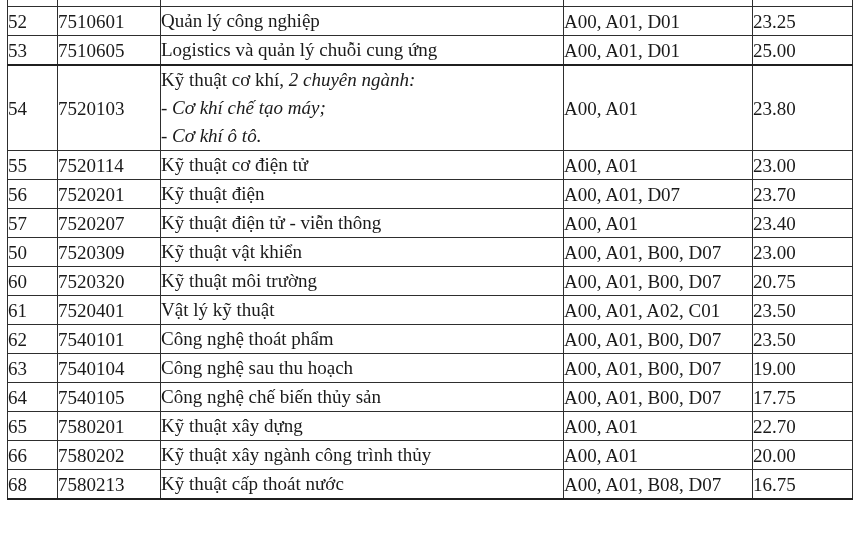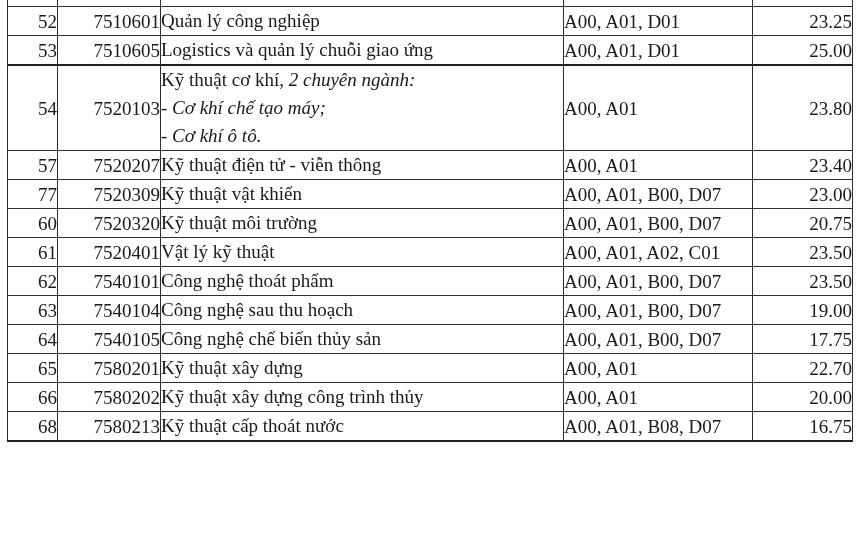--- a/index.html
+++ b/index.html
@@ -36,21 +36,21 @@
     line-height: 27px;
     height: 28px;
     padding: 0;
     overflow: hidden;
     white-space: nowrap;
   }
   tr.partial td { height: 26px; }
   tr.first-data-row td { height: 26px; }
   tr.thick-top td { border-top: 2.8px solid var(--thick-border-color); }
   tr.last-row td { border-bottom: 2.8px solid var(--thick-border-color); }
-  td.c-no, td.c-code, td.c-score { text-align: right; }
+  td.c-no, td.c-code, td.c-score { text-align: left; }
   td.c-name, td.c-combos {
     text-align: left;
     padding-left: 10px;
     padding-right: 4px;
   }
   .name-line { line-height: 28px; }
   .it { font-style: italic; }
   col.w-no { width: 50px; }
   col.w-code { width: 103px; }
   col.w-name { width: 403px; }
@@ -84,47 +84,65 @@
     <td class="c-name">
               <div class="name-line"><span>Quản lý công nghiệp</span></div>
             </td>
     <td class="c-combos">A00, A01, D01</td>
     <td class="c-score">23.25</td>
   </tr>
           <tr>
     <td class="c-no">53</td>
     <td class="c-code">7510605</td>
     <td class="c-name">
-              <div class="name-line"><span>Logistics và quản lý chuỗi giao ứng</span></div>
+              <div class="name-line"><span>Logistics và quản lý chuỗi cung ứng</span></div>
             </td>
     <td class="c-combos">A00, A01, D01</td>
     <td class="c-score">25.00</td>
   </tr>
           <tr class="thick-top">
     <td class="c-no">54</td>
     <td class="c-code">7520103</td>
     <td class="c-name">
               <div class="name-line"><span>Kỹ thuật cơ khí, </span><span class="it">2 chuyên ngành:</span></div>
               <div class="name-line"><span class="it">- Cơ khí chế tạo máy;</span></div>
               <div class="name-line"><span class="it">- Cơ khí ô tô.</span></div>
             </td>
     <td class="c-combos">A00, A01</td>
     <td class="c-score">23.80</td>
   </tr>
           <tr>
+    <td class="c-no">55</td>
+    <td class="c-code">7520114</td>
+    <td class="c-name">
+              <div class="name-line"><span>Kỹ thuật cơ điện tử</span></div>
+            </td>
+    <td class="c-combos">A00, A01</td>
+    <td class="c-score">23.00</td>
+  </tr>
+          <tr>
+    <td class="c-no">56</td>
+    <td class="c-code">7520201</td>
+    <td class="c-name">
+              <div class="name-line"><span>Kỹ thuật điện</span></div>
+            </td>
+    <td class="c-combos">A00, A01, D07</td>
+    <td class="c-score">23.70</td>
+  </tr>
+          <tr>
     <td class="c-no">57</td>
     <td class="c-code">7520207</td>
     <td class="c-name">
               <div class="name-line"><span>Kỹ thuật điện tử - viễn thông</span></div>
             </td>
     <td class="c-combos">A00, A01</td>
     <td class="c-score">23.40</td>
   </tr>
           <tr>
-    <td class="c-no">77</td>
+    <td class="c-no">50</td>
     <td class="c-code">7520309</td>
     <td class="c-name">
               <div class="name-line"><span>Kỹ thuật vật khiển</span></div>
             </td>
     <td class="c-combos">A00, A01, B00, D07</td>
     <td class="c-score">23.00</td>
   </tr>
           <tr>
     <td class="c-no">60</td>
     <td class="c-code">7520320</td>
@@ -176,21 +194,21 @@
     <td class="c-name">
               <div class="name-line"><span>Kỹ thuật xây dựng</span></div>
             </td>
     <td class="c-combos">A00, A01</td>
     <td class="c-score">22.70</td>
   </tr>
           <tr>
     <td class="c-no">66</td>
     <td class="c-code">7580202</td>
     <td class="c-name">
-              <div class="name-line"><span>Kỹ thuật xây dựng công trình thủy</span></div>
+              <div class="name-line"><span>Kỹ thuật xây ngành công trình thủy</span></div>
             </td>
     <td class="c-combos">A00, A01</td>
     <td class="c-score">20.00</td>
   </tr>
           <tr class="last-row">
     <td class="c-no">68</td>
     <td class="c-code">7580213</td>
     <td class="c-name">
               <div class="name-line"><span>Kỹ thuật cấp thoát nước</span></div>
             </td>

